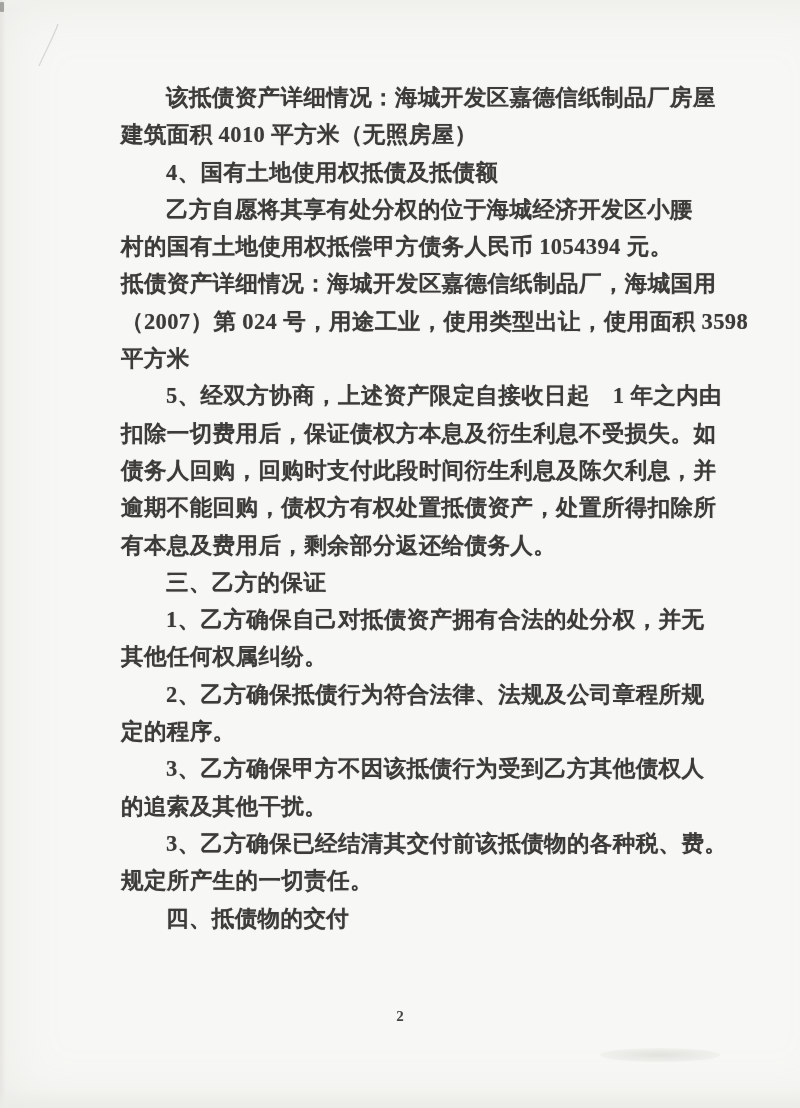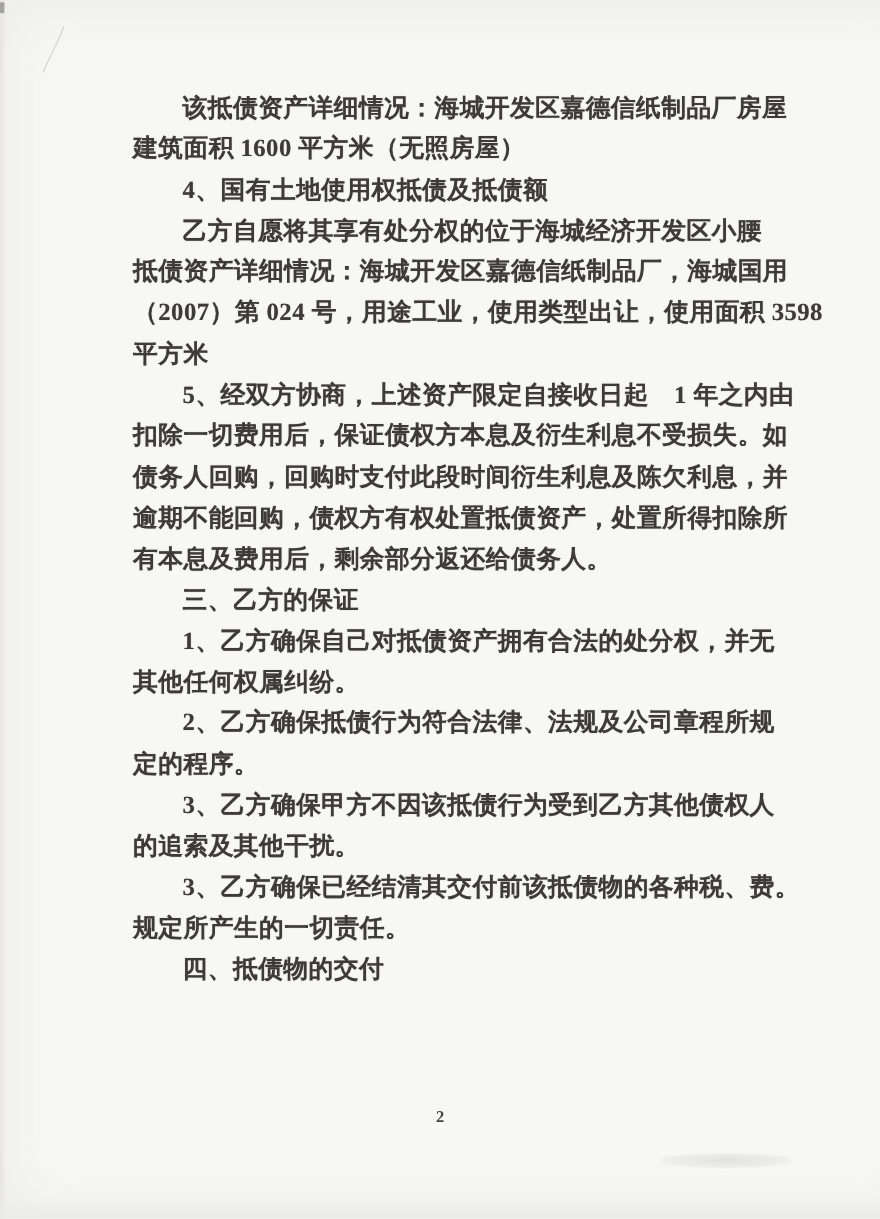--- a/index.html
+++ b/index.html
@@ -99,23 +99,24 @@
 
   <svg class="scratch-mark" viewBox="0 0 26 48">
     <path d="M22 2 C18 14, 10 28, 3 44" stroke="#9a9a94" stroke-width="1.2" fill="none"></path>
   </svg>
 
   <div class="smudge"></div>
 
   <div class="contract-body">
 
   <div class="line indent">该抵债资产详细情况：海城开发区嘉德信纸制品厂房屋</div>
-      <div class="line">建筑面积 1600 平方米（无照房屋）</div>
+      <div class="line">建筑面积 4010 平方米（无照房屋）</div>
       <div class="line indent">4、国有土地使用权抵债及抵债额</div>
       <div class="line indent">乙方自愿将其享有处分权的位于海城经济开发区小腰</div>
+      <div class="line">村的国有土地使用权抵偿甲方债务人民币 1054394 元。</div>
       <div class="line">抵债资产详细情况：海城开发区嘉德信纸制品厂，海城国用</div>
       <div class="line">（2007）第 024 号，用途工业，使用类型出让，使用面积 3598</div>
       <div class="line">平方米</div>
       <div class="line indent">5、经双方协商，上述资产限定自接收日起　1 年之内由</div>
       <div class="line">扣除一切费用后，保证债权方本息及衍生利息不受损失。如</div>
       <div class="line">债务人回购，回购时支付此段时间衍生利息及陈欠利息，并</div>
       <div class="line">逾期不能回购，债权方有权处置抵债资产，处置所得扣除所</div>
       <div class="line">有本息及费用后，剩余部分返还给债务人。</div>
       <div class="line indent">三、乙方的保证</div>
       <div class="line indent">1、乙方确保自己对抵债资产拥有合法的处分权，并无</div>

